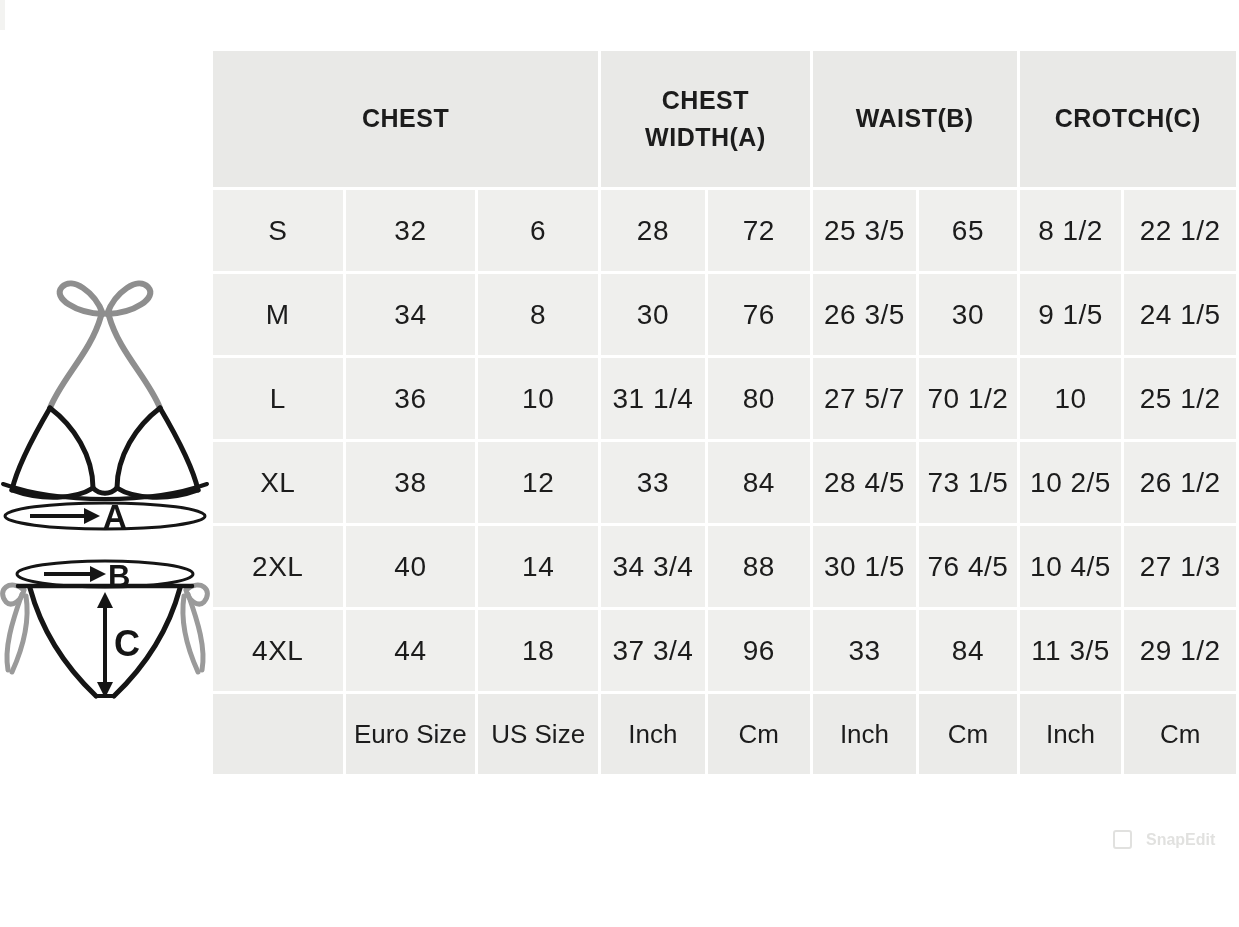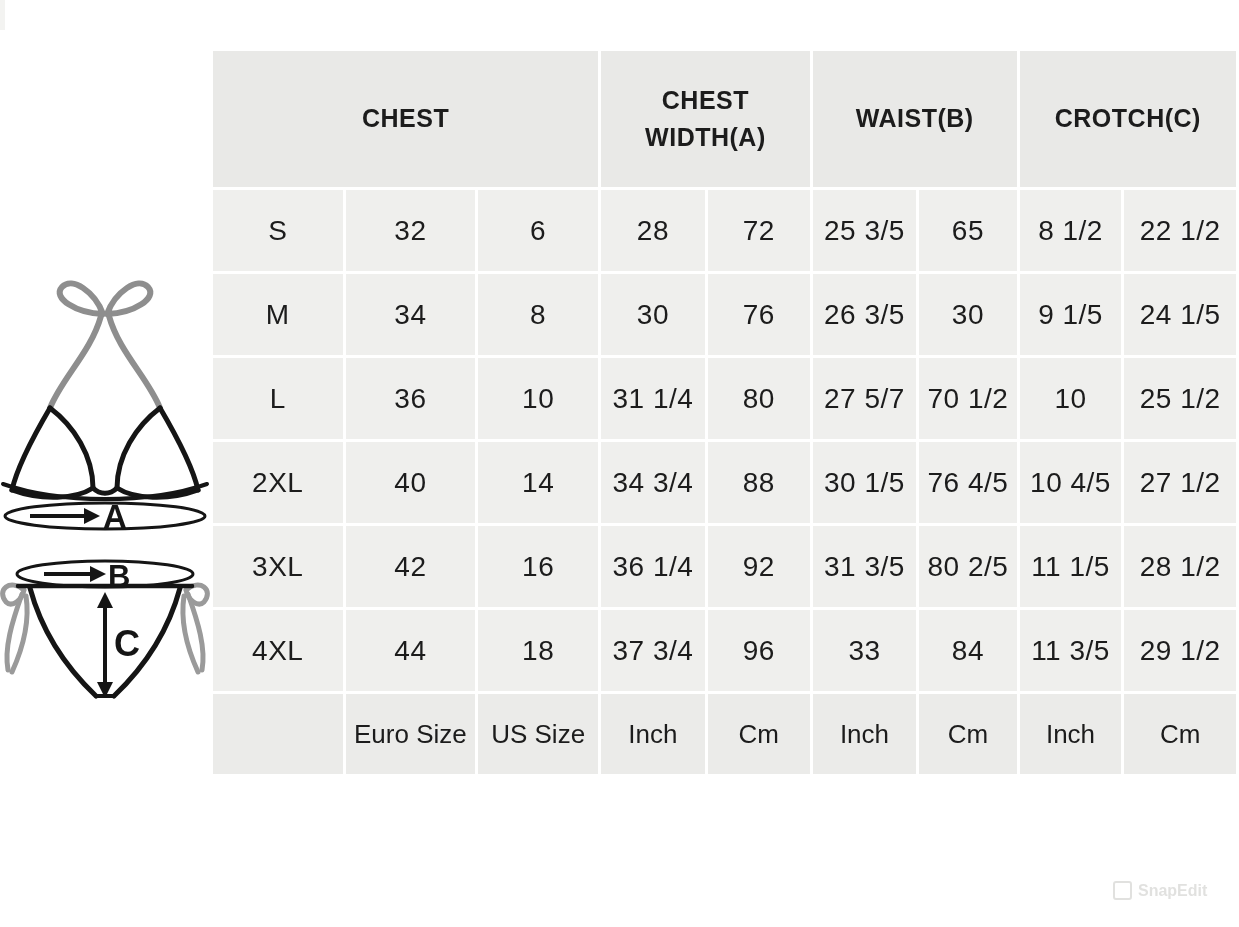--- a/index.html
+++ b/index.html
@@ -48,22 +48,22 @@
     font-weight:500;
   }
   
   .diagram{
     position:absolute;left:0px;top:256px;
     width:210px;height:456px;
   }
   .diagram svg{display:block;}
   
   .watermark{
-    position:absolute;left:1113px;top:881px;
-    display:flex;align-items:center;gap:6px;
+    position:absolute;left:1113px;top:830px;
+    display:flex;align-items:center;gap:14px;
     color:#c9c9c6;
     opacity:0.55;
     font-size:16px;font-weight:700;
     pointer-events:none;
   }
   .watermark .wm-icon{
     width:15px;height:15px;
     border:2px solid #c9c9c6;border-radius:3px;
     display:inline-block;
   }
@@ -188,40 +188,40 @@
           <td>36</td>
           <td>10</td>
           <td>31 1/4</td>
           <td>80</td>
           <td>27 5/7</td>
           <td>70 1/2</td>
           <td>10</td>
           <td>25 1/2</td>
         </tr>
         <tr>
+          <td>XL</td>
+          <td>38</td>
+          <td>12</td>
+          <td>33</td>
+          <td>84</td>
+          <td>28 4/5</td>
+          <td>73 1/5</td>
+          <td>10 2/5</td>
+          <td>26 1/2</td>
+        </tr>
+        <tr>
           <td>2XL</td>
           <td>40</td>
           <td>14</td>
           <td>34 3/4</td>
           <td>88</td>
           <td>30 1/5</td>
           <td>76 4/5</td>
           <td>10 4/5</td>
-          <td>27 1/2</td>
-        </tr>
-        <tr>
-          <td>3XL</td>
-          <td>42</td>
-          <td>16</td>
-          <td>36 1/4</td>
-          <td>92</td>
-          <td>31 3/5</td>
-          <td>80 2/5</td>
-          <td>11 1/5</td>
-          <td>28 1/2</td>
+          <td>27 1/3</td>
         </tr>
         <tr>
           <td>4XL</td>
           <td>44</td>
           <td>18</td>
           <td>37 3/4</td>
           <td>96</td>
           <td>33</td>
           <td>84</td>
           <td>11 3/5</td>

